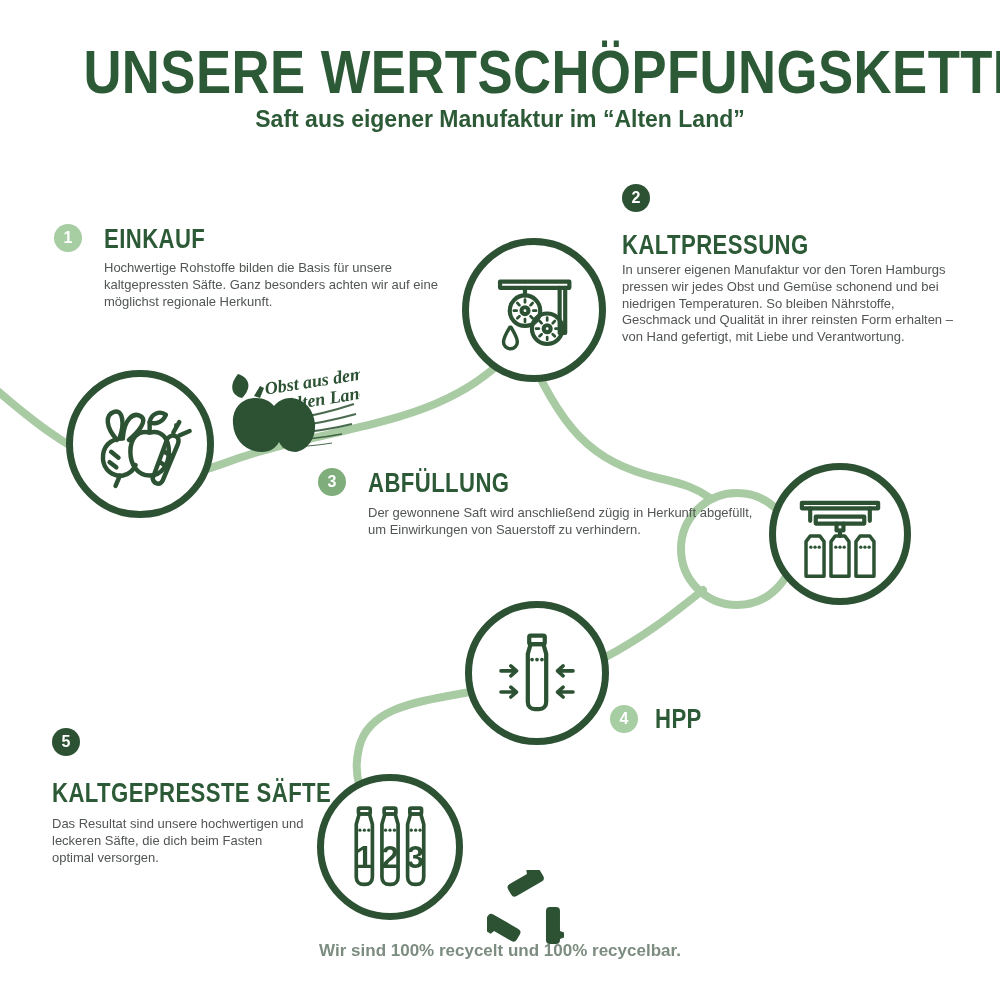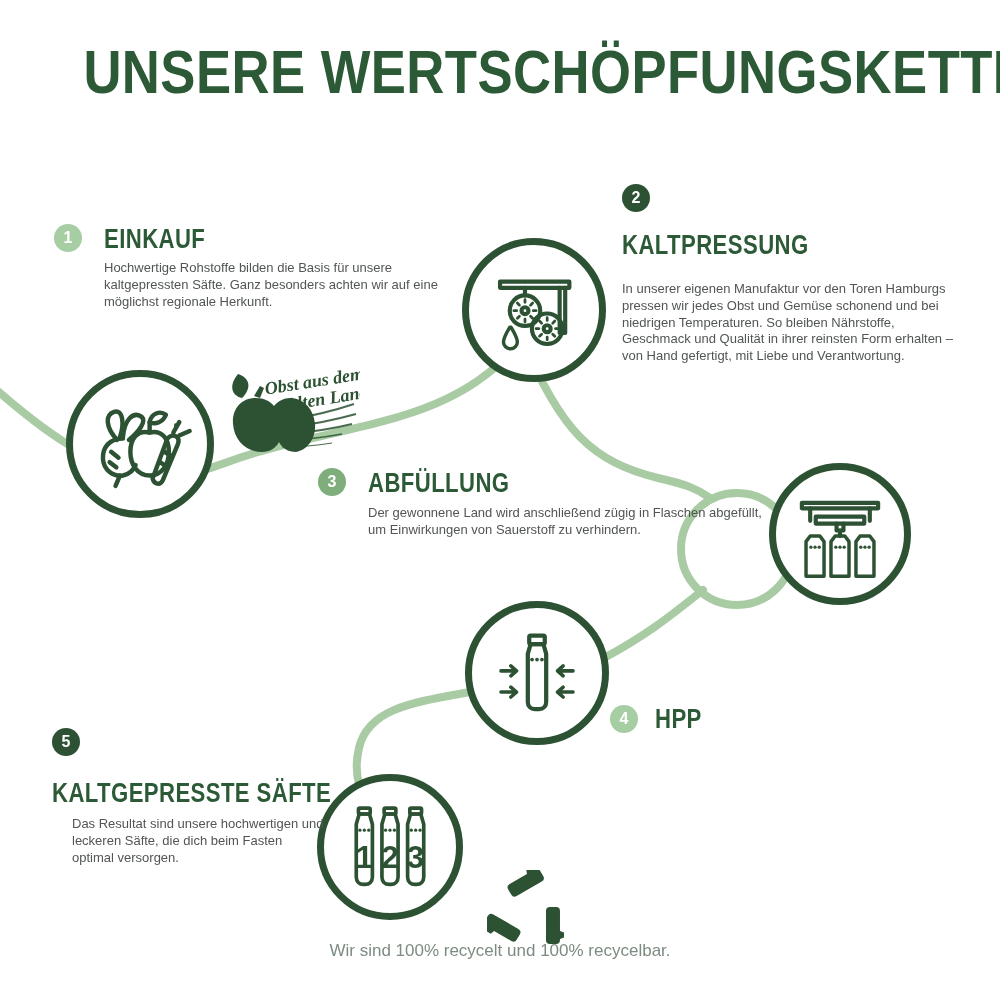--- a/index.html
+++ b/index.html
@@ -22,32 +22,33 @@
          display:flex;align-items:center;justify-content:center;
          color:#fff;font-size:16px;font-weight:bold;}
   .badge.light{background:#a7cda2;}
   .badge.mid{background:#7fae7c;}
   .badge.dark{background:#2c5233;}
   .step-heading{position:absolute;z-index:3;font-size:27px;font-weight:bold;color:#2d5a36;
       letter-spacing:.5px;transform:scaleX(.82);transform-origin:left top;white-space:nowrap;}
   .step-body{position:absolute;z-index:3;font-size:13px;line-height:1.29;color:#515652;}
   
   .footer{position:absolute;left:0;right:0;top:941px;text-align:center;
-          font-size:17px;color:#7c8c80;z-index:3;}
+          font-size:17px;color:#7c8c80;z-index:3;font-weight:bold;}
   .seal{position:absolute;left:226px;top:364px;z-index:2;}
   .recycle{position:absolute;left:487px;top:870px;z-index:2;}
 </style>
 </head>
 <body>
 
 <div class="stage">
 
   <div class="title">
     <span>UNSERE WERTSCHÖPFUNGSKETTE</span>
   </div>
+  <div class="subtitle">Saft aus eigener Manufaktur im “Alten Land”</div>
 
   <svg class="flow" width="1000" height="1000" viewBox="0 0 1000 1000">
     <g fill="none" stroke="#a9cba4" stroke-width="8" stroke-linecap="round">
       <path d="M -15 380 C 70 455, 135 498, 225 463 C 330 423, 455 430, 522 338
                C 560 430, 592 462, 658 478 C 685 484, 698 489, 710 498"></path>
       <circle cx="737" cy="549" r="56"></circle>
       <path d="M 703 590 C 668 618, 645 636, 604 658"></path>
       <path d="M 470 692 C 415 702, 368 708, 359 748 C 352 778, 362 795, 374 812"></path>
     </g>
   </svg>
@@ -186,38 +187,38 @@
   <div class="badge light" style="left:54px;top:224px;">
     <span>1</span>
   </div>
   <div class="step-heading" style="left:104px;top:224px;">EINKAUF</div>
   <div class="step-body" style="left:104px;top:260px;width:345px;">Hochwertige Rohstoffe bilden die Basis für unsere kaltgepressten Säfte. Ganz besonders achten wir auf eine möglichst regionale Herkunft.</div>
 
   <div class="badge dark" style="left:622px;top:184px;">
     <span>2</span>
   </div>
   <div class="step-heading" style="left:622px;top:230px;">KALTPRESSUNG</div>
-  <div class="step-body" style="left:622px;top:281px;width:340px;">In unserer eigenen Manufaktur vor den Toren Hamburgs pressen wir jedes Obst und Gemüse schonend und bei niedrigen Temperaturen. So bleiben Nährstoffe, Geschmack und Qualität in ihrer reinsten Form erhalten – von Hand gefertigt, mit Liebe und Verantwortung.</div>
+  <div class="step-body" style="left:622px;top:262px;width:340px;">In unserer eigenen Manufaktur vor den Toren Hamburgs pressen wir jedes Obst und Gemüse schonend und bei niedrigen Temperaturen. So bleiben Nährstoffe, Geschmack und Qualität in ihrer reinsten Form erhalten – von Hand gefertigt, mit Liebe und Verantwortung.</div>
 
   <div class="badge mid" style="left:318px;top:468px;">
     <span>3</span>
   </div>
   <div class="step-heading" style="left:368px;top:468px;">ABFÜLLUNG</div>
-  <div class="step-body" style="left:368px;top:505px;width:400px;">Der gewonnene Land wird anschließend zügig in Flaschen abgefüllt, um Einwirkungen von Sauerstoff zu verhindern.</div>
+  <div class="step-body" style="left:368px;top:505px;width:400px;">Der gewonnene Saft wird anschließend zügig in Herkunft abgefüllt, um Einwirkungen von Sauerstoff zu verhindern.</div>
 
   <div class="badge light" style="left:610px;top:705px;">
     <span>4</span>
   </div>
   <div class="step-heading" style="left:655px;top:704px;">HPP</div>
 
   <div class="badge dark" style="left:52px;top:728px;">
     <span>5</span>
   </div>
   <div class="step-heading" style="left:52px;top:778px;">KALTGEPRESSTE SÄFTE</div>
-  <div class="step-body" style="left:52px;top:816px;width:255px;margin-left:20px;">Das Resultat sind unsere hochwertigen und leckeren Säfte, die dich beim Fasten optimal versorgen.</div>
+  <div class="step-body" style="left:52px;top:816px;width:255px;">Das Resultat sind unsere hochwertigen und leckeren Säfte, die dich beim Fasten optimal versorgen.</div>
 
   <svg class="recycle" width="80" height="76" viewBox="0 0 80 76">
     <g fill="#2c5233">
       <g transform="rotate(0 40 42)">
         <path transform="translate(40,12) rotate(-30)" d="M-16,-7 h20 l1.5,-4 h5 l1.5,4 h1 a4,4 0 0 1 4,4 v6 a4,4 0 0 1 -4,4 h-29 a4,4 0 0 1 -4,-4 v-6 a4,4 0 0 1 4,-4 z"></path>
       </g>
       <g transform="rotate(120 40 42)">
         <path transform="translate(40,12) rotate(-30)" d="M-16,-7 h20 l1.5,-4 h5 l1.5,4 h1 a4,4 0 0 1 4,4 v6 a4,4 0 0 1 -4,4 h-29 a4,4 0 0 1 -4,-4 v-6 a4,4 0 0 1 4,-4 z"></path>
       </g>
       <g transform="rotate(240 40 42)">

